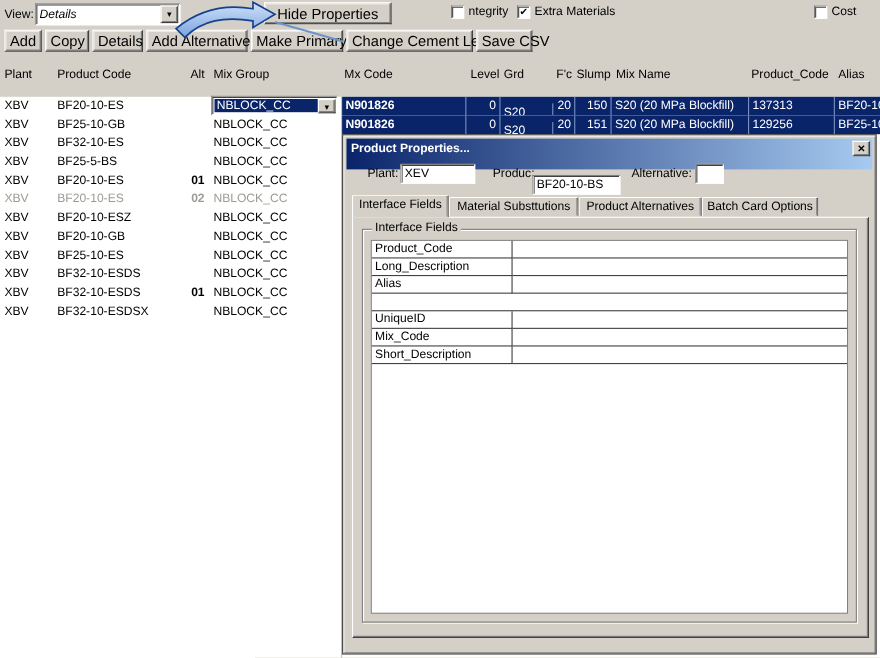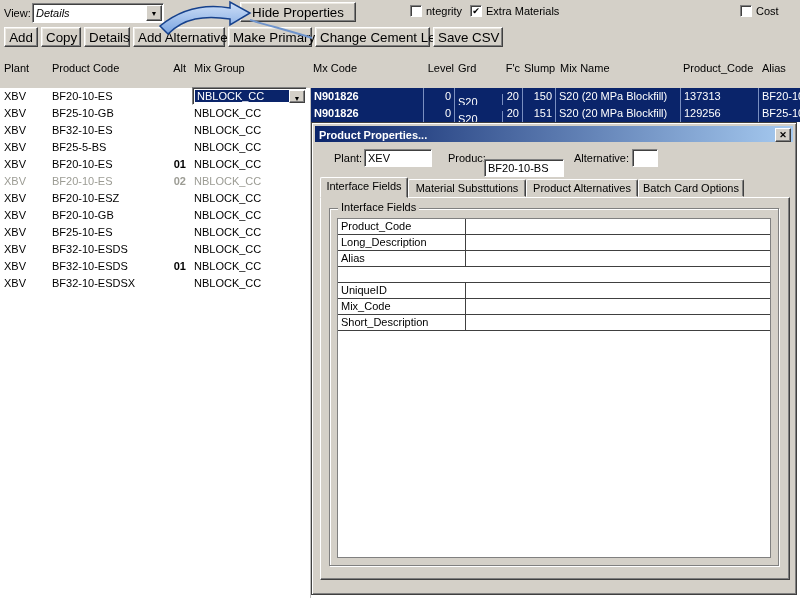--- a/index.html
+++ b/index.html
@@ -57,21 +57,21 @@
   .sel-row .cell { height:17px; line-height:17px; overflow:hidden; white-space:nowrap; border-right:1px solid #7a8fc0; padding:0 3px; }
   .w-mx { width:113px;font-weight:bold; } .w-lv { width:31px; text-align:right; } .w-gr { width:48px;margin-top:12px; }
   .w-fc { width:20px; text-align:right; } .w-sl { width:33px; text-align:right; }
   .w-mn { width:125px; } .w-pc { width:78px; } .w-al { width:41px; border-right:none!important; }
   
   .dialog {
     position:absolute; left:311px; top:122px; width:486px; height:473px; background:#d4d0c8;
     border:1px solid #404040; box-shadow: inset 1px 1px 0 #fff, inset -1px -1px 0 #808080; z-index:100;
   }
   .titlebar {
-    position:absolute; left:3px; top:3px; right:3px; height:16px;
+    position:absolute; left:3px; top:3px; right:3px; height:28px;
     background:linear-gradient(90deg,#0a246a,#a6caf0); color:#fff; font-weight:bold;
     line-height:18px; padding-left:4px;
   }
   .close-btn {
     position:absolute; right:2px; top:2px; width:16px; height:14px; background:#d4d0c8;
     border:1px solid; border-color:#fff #404040 #404040 #fff; box-shadow: inset -1px -1px 0 #808080;
     font-size:9px; line-height:12px; text-align:center; color:#000;
   }
   .dlg-input { position:absolute; height:18px; line-height:15px; padding:1px 3px; overflow:hidden; }
   .tab {
@@ -129,21 +129,21 @@
   <path d="M 98,20 C 118,26 138,31 160,38" fill="none" stroke="#6f94cc" stroke-width="2"></path>
   <path d="M 8,26 C 30,8 55,4 78,8 L 78,2 L 98,13 L 78,25 L 78,19 C 52,15 32,18 16,34 Z" fill="url(#ag)" stroke="#16418c" stroke-width="1.5"></path>
 </svg>
 
 <button class="btn" style="left:4px;top:27px;width:34px">Add</button>
 <button class="btn" style="left:41px;top:27px;width:40px">Copy</button>
 <button class="btn" style="left:84px;top:27px;width:46px">Details</button>
 <button class="btn" style="left:133px;top:27px;width:92px">Add Alternative</button>
 <button class="btn" style="left:228px;top:27px;width:84px">Make Primary</button>
 <button class="btn" style="left:315px;top:27px;width:115px">Change Cement Level</button>
-<button class="btn" style="left:433px;top:27px;width:70px">Save CSV</button>
+<button class="btn" style="left:433px;top:27px;width:51px">Save CSV</button>
 
 <span class="hdr" style="left:4px">Plant</span>
 <span class="hdr" style="left:52px">Product Code</span>
 <span class="hdr" style="left:166px;width:20px;text-align:right">Alt</span>
 <span class="hdr" style="left:194px">Mix Group</span>
 <span class="hdr" style="left:313px">Mx Code</span>
 <span class="hdr" style="left:420px;width:34px;text-align:right">Level</span>
 <span class="hdr" style="left:458px">Grd</span>
 <span class="hdr" style="left:495px;width:25px;text-align:right">F'c</span>
 <span class="hdr" style="left:524px">Slump</span>

